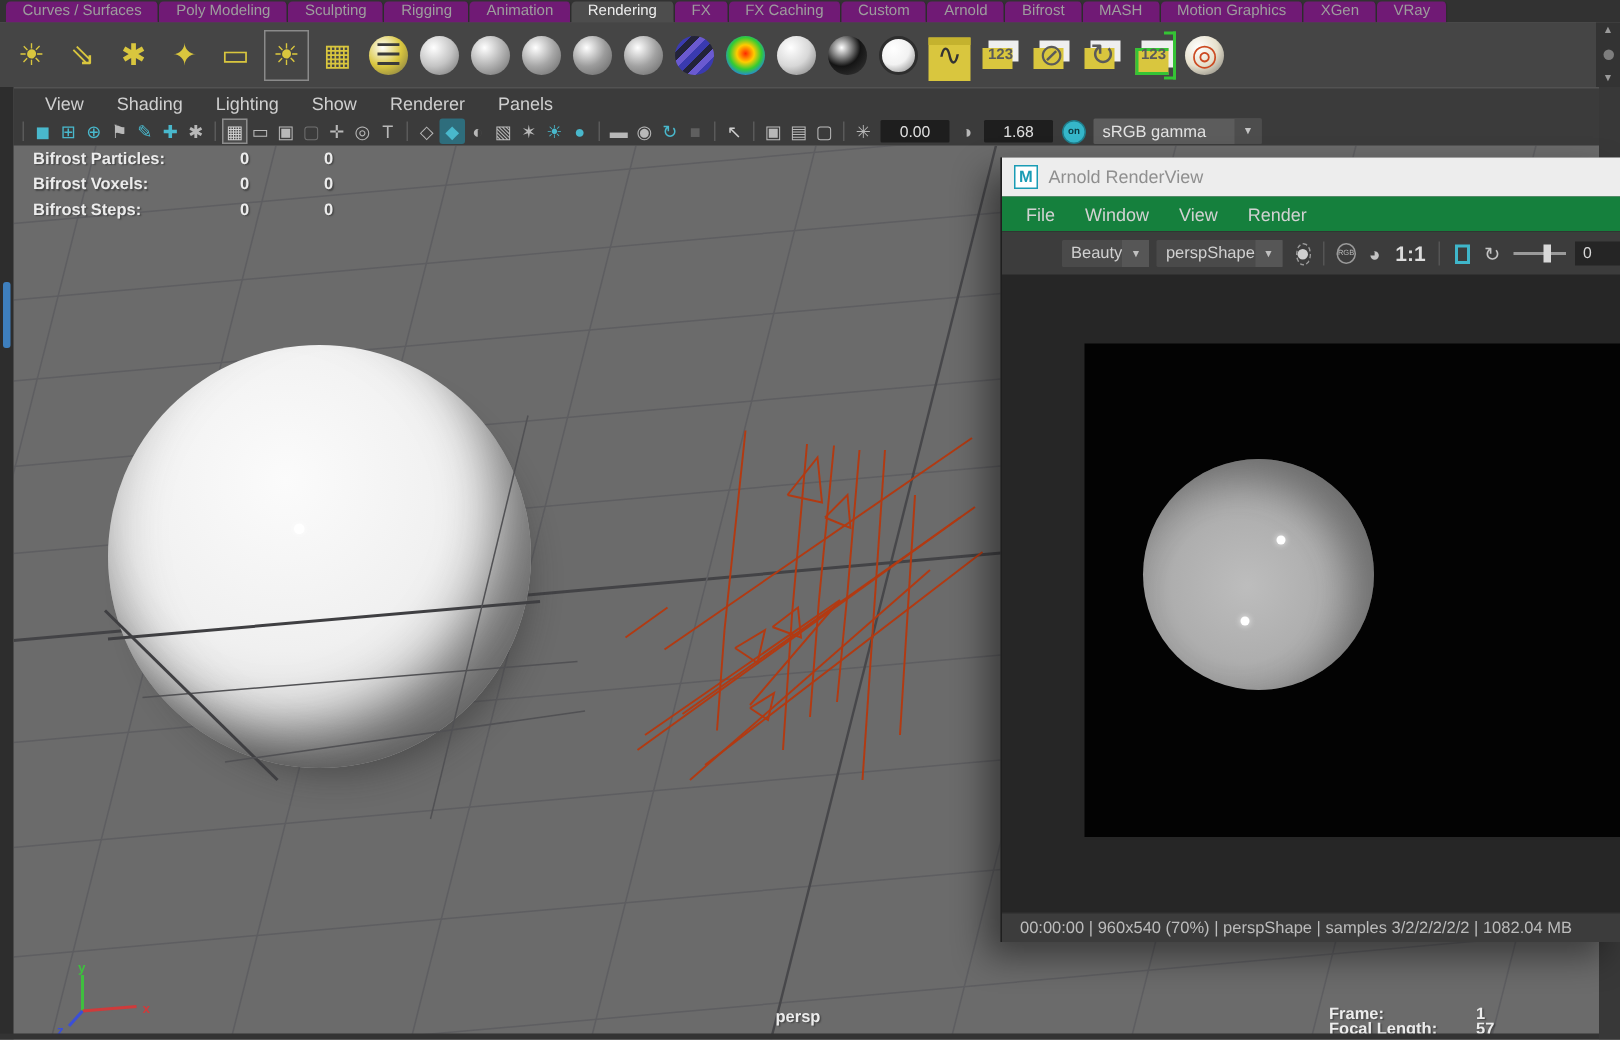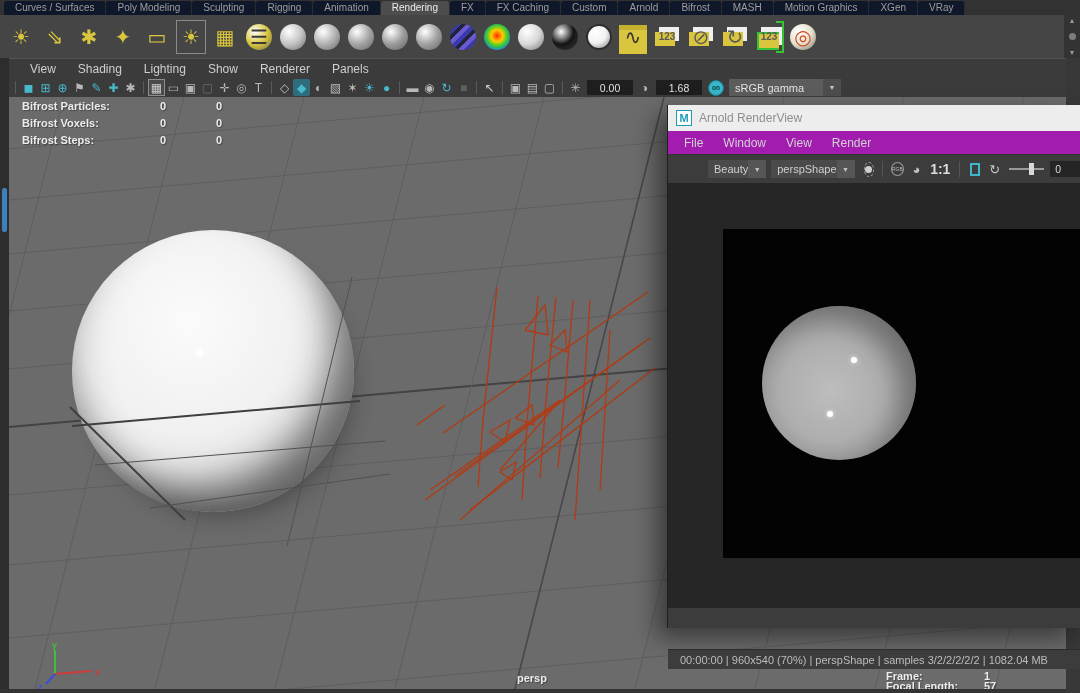--- a/index.html
+++ b/index.html
@@ -4,21 +4,21 @@
 <style>
   * { margin:0; padding:0; box-sizing:border-box; }
   html,body { width:1080px; height:693px; }
   body { position:relative; overflow:hidden; background:#6b6b6b;
          font-family:"Liberation Sans", sans-serif; -webkit-font-smoothing:antialiased; }
 
   
   #tabbar { position:absolute; left:0; top:0; width:1080px; height:15px; background:#323232;
             display:flex; align-items:flex-end; padding-left:4px; z-index:2; }
   .tab { height:14px; line-height:14px; padding:0 11px; font-size:10px; color:#9d9d9d;
-         background:#0f172a; border-right:1px solid #2c2c2c; border-radius:3px 3px 0 0;
+         background:#701a75; border-right:1px solid #2c2c2c; border-radius:3px 3px 0 0;
          white-space:nowrap; cursor:default; }
   .tab.active { background:#4d4d4d; color:#ededed; }
 
   
   #shelf { position:absolute; left:0; top:15px; width:1080px; height:43px; background:#454545;
            display:flex; align-items:center; padding-left:4px; z-index:2; }
   .shelf-icon { position:relative; width:34px; height:38px; display:flex; align-items:center;
                 justify-content:center; cursor:default; }
   .shelf-icon .glyph { position:relative; z-index:2; font-size:20px; line-height:1; }
   .shelf-icon.small-glyph .glyph { font-size:10px; font-weight:bold; }
@@ -98,21 +98,21 @@
   
   #bottom-bar { position:absolute; left:0; bottom:0; width:1080px; height:4px; background:#333; z-index:3; }
 
   
   #renderview { position:absolute; left:667px; top:105px; width:413px; height:523px; z-index:10;
       background:#3c3c3c; box-shadow:-10px 10px 22px rgba(0,0,0,0.45); border-left:1px solid #1f1f1f; }
   #rv-titlebar { height:26px; background:#ededed; display:flex; align-items:center; padding-left:8px; }
   #rv-logo { width:16px; height:16px; background:#ffffff; border:1px solid #1a9cb5; color:#1a9cb5;
       font-weight:bold; font-size:11px; display:flex; align-items:center; justify-content:center; margin-right:7px; }
   #rv-title { font-size:12px; color:#8f8f8f; }
-  #rv-menubar { height:24px; background:#a21caf; display:flex; align-items:center; padding-left:6px;
+  #rv-menubar { height:24px; background:#15803d; display:flex; align-items:center; padding-left:6px;
       border-bottom:1px solid #333; }
   .rvmenu { font-size:12px; color:#d2d2d2; padding:0 10px; cursor:default; }
   #rv-toolbar { height:28px; background:#3c3c3c; display:flex; align-items:center; padding-left:3px; }
   .rv-drop { height:18px; background:#4a4a4a; display:flex; align-items:center; border-radius:1px; margin-right:5px; }
   .rv-drop span { font-size:11px; color:#d0d0d0; padding-left:6px; flex:1; }
   .rv-drop .arrowbox { width:18px; height:18px; background:#565656; display:flex; align-items:center;
       justify-content:center; font-size:7px; color:#c0c0c0; }
   #rv-aov { width:80px;margin-left:37px; } #rv-cam { width:96px; }
   .rv-icon { width:20px; height:20px; display:flex; align-items:center; justify-content:center;
       color:#c3c3c3; font-size:13px; margin:0 2px; }
@@ -129,21 +129,21 @@
   #rv-value { width:42px; height:16px; background:#252525; color:#d8d8d8; font-size:10.5px;
       display:flex; align-items:center; padding-left:5px; }
   #rv-area { position:relative; height:425px; background:#262626; overflow:hidden; }
   #rv-image { position:absolute; left:55px; top:46px; width:358px; height:329px; background:#030303; }
   #rv-sphere { position:absolute; left:39px; top:77px; width:154px; height:154px; border-radius:50%;
       background:radial-gradient(circle at 45% 55%, #bdbdbd 0%, #aeaeae 42%, #939393 70%, #7a7a7a 92%, #6d6d6d 100%);
       box-shadow: inset -14px 12px 24px rgba(70,70,70,0.45); }
   .rv-dot { position:absolute; width:6px; height:6px; border-radius:50%; background:#fff;
       box-shadow:0 0 4px rgba(255,255,255,0.8); }
   #rv-statusbar { height:20px; background:#3c3c3c; border-top:1px solid #2c2c2c; display:flex;
-      align-items:center; padding-left:12px; font-size:11px; color:#bcbcbc; white-space:nowrap;margin-top:41px; }
+      align-items:center; padding-left:12px; font-size:11px; color:#bcbcbc; white-space:nowrap; }
 </style>
 </head>
 <body>
 
 <div id="tabbar">
     <div class="tab">Curves / Surfaces</div>
     <div class="tab">Poly Modeling</div>
     <div class="tab">Sculpting</div>
     <div class="tab">Rigging</div>
     <div class="tab">Animation</div>

